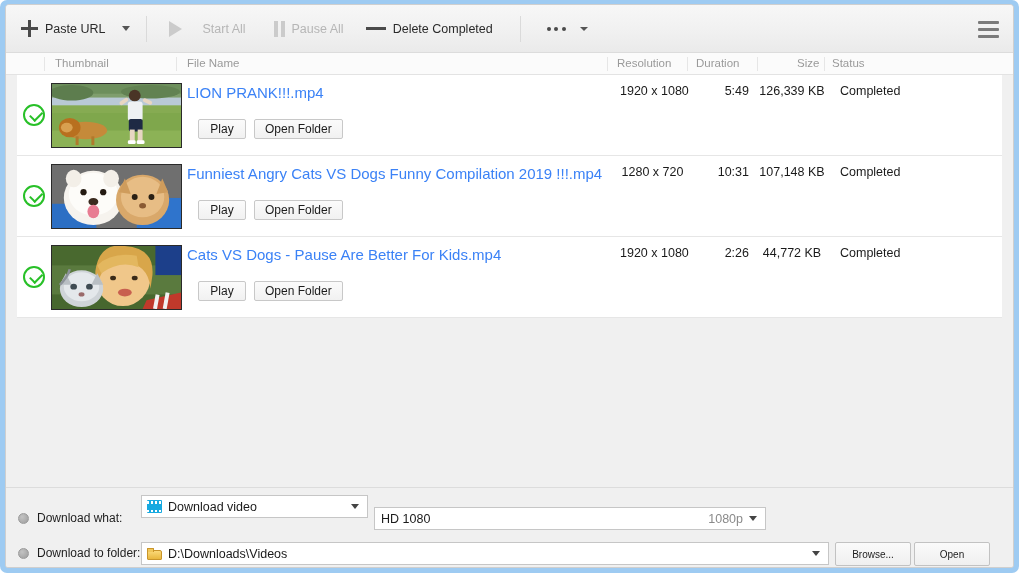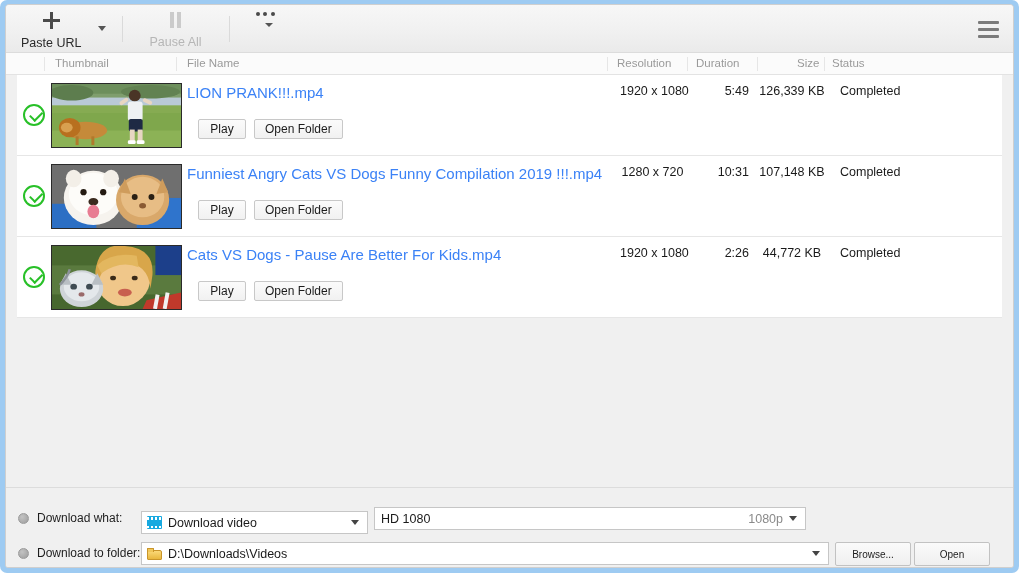--- a/index.html
+++ b/index.html
@@ -32,21 +32,21 @@
     background:linear-gradient(to bottom,#f7f7f7 0%,#f0f0f0 60%,#eaeaea 100%);
     border-bottom:1px solid #dcdcdc;
     display:flex;align-items:center;
     position:relative;
     box-sizing:border-box;
   }
   .tb-btn{
     display:flex;align-items:center;gap:7px;
     height:34px;padding:0 9px;margin-left:6px;
     border-radius:3px;cursor:default;
-    font-size:12.5px;color:#2a2a2a;white-space:nowrap;flex-direction:column;
+    font-size:12.5px;color:#2a2a2a;white-space:nowrap;
   }
   .tb-btn.disabled{color:#b6b6b6;}
   .tb-sep{width:1px;height:26px;background:#dadada;margin:0 7px;}
   .caret{
     width:0;height:0;border-left:4.5px solid transparent;border-right:4.5px solid transparent;
     border-top:5px solid #555;display:inline-block;margin-left:4px;
   }
   .caret.sm{border-left:4px solid transparent;border-right:4px solid transparent;border-top:4.5px solid #555;}
   
   .plus-ico{position:relative;width:17px;height:17px;flex:0 0 17px;}
@@ -195,29 +195,37 @@
   <div id="toolbar">
 
     <div class="tb-btn">
       <span class="plus-ico"></span>
       <span>Paste URL</span>
     </div>
     <span class="caret" style="margin-left:8px;"></span>
 
     <div class="tb-sep" style="margin-left:16px;"></div>
 
+    <div class="tb-btn disabled">
+      <span class="play-ico"></span>
+      <span>Start All</span>
+    </div>
 
     <div class="tb-btn disabled" style="margin-left:10px;">
       <span class="pause-ico">
             <i></i>
             <i></i>
           </span>
       <span>Pause All</span>
     </div>
 
+    <div class="tb-btn" style="margin-left:4px;">
+      <span class="minus-ico"></span>
+      <span>Delete Completed</span>
+    </div>
 
     <div class="tb-sep" style="margin-left:18px;"></div>
 
     <div class="tb-btn" style="margin-left:10px;">
       <span class="dots-ico">
             <i></i>
             <i></i>
             <i></i>
           </span>
       <span class="caret sm" style="margin-left:7px;"></span>
@@ -364,27 +372,27 @@
       </div>
     </div>
 
   </div>
 
   <div id="bottom">
 
     <span class="radio" style="left:12px;top:25px;"></span>
     <span class="blabel" style="left:31px;top:23px;">Download what:</span>
 
-    <div class="field" style="left:135px;top:23px;width:227px;">
+    <div class="field" style="left:135px;top:7px;width:227px;">
       <span class="film-ico"></span>
       <span class="fval">Download video</span>
       <span class="fcaret"></span>
     </div>
 
-    <div class="field" style="left:368px;top:19px;width:432px;">
+    <div class="field" style="left:368px;top:19px;width:392px;">
       <span class="fval">HD 1080</span>
       <span class="gray">1080p</span>
       <span class="fcaret" style="margin-left:0;"></span>
     </div>
 
     <span class="radio" style="left:12px;top:60px;"></span>
     <span class="blabel" style="left:31px;top:58px;">Download to folder:</span>
 
     <div class="field" style="left:135px;top:54px;width:688px;">
       <span class="folder-ico"></span>

